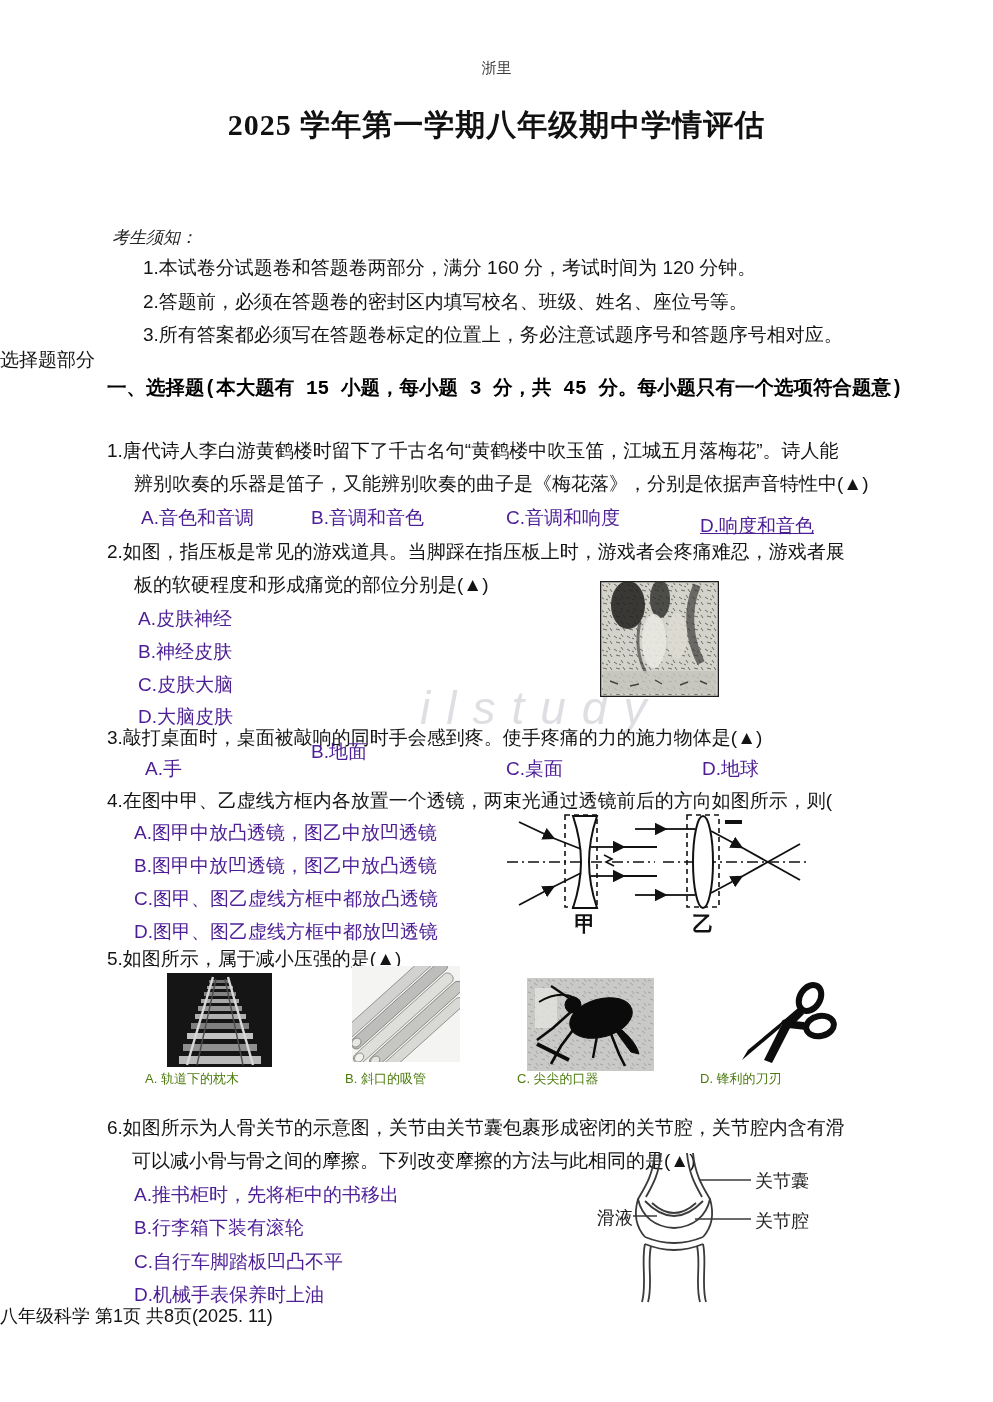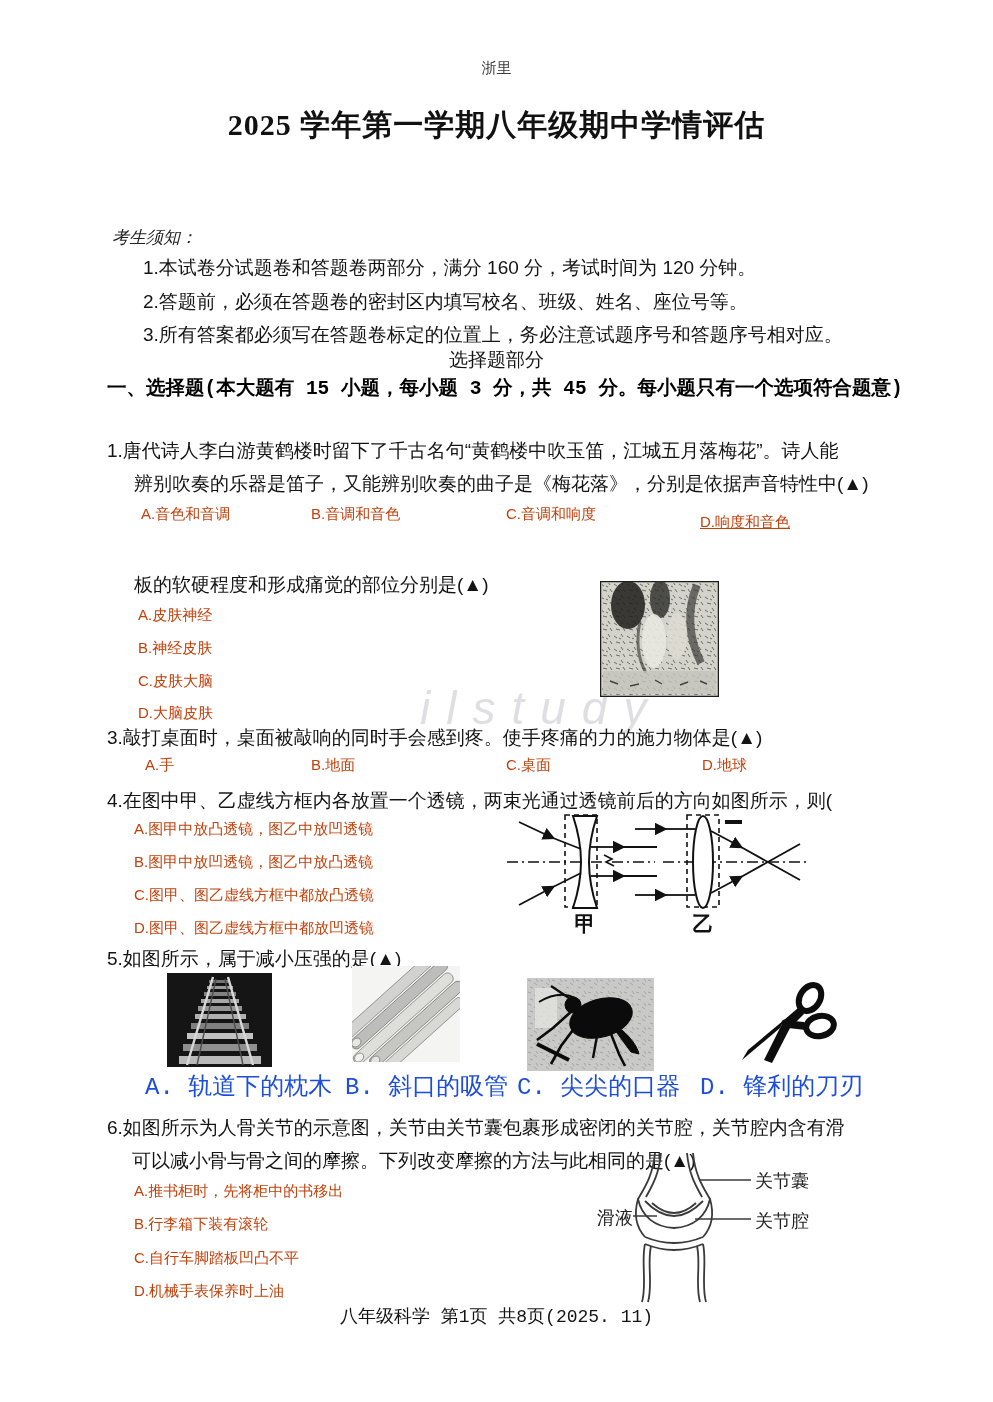--- a/index.html
+++ b/index.html
@@ -5,23 +5,23 @@
   html,body{margin:0;padding:0;background:#ffffff;}
   .page{position:relative;width:993px;height:1402px;background:#ffffff;overflow:hidden;
         font-family:"Liberation Sans","DejaVu Sans",sans-serif;color:#111;margin-top:29px;}
   .abs{position:absolute;white-space:nowrap;}
   .serif{font-family:"Liberation Serif","DejaVu Serif",serif;}
   .title{font-weight:bold;font-size:30px;letter-spacing:1px;width:993px;text-align:center;}
   .corner{font-size:15px;color:#3c3c3c;width:993px;text-align:center;}
   .notice-h{font-size:17px;color:#222;}
   .bodytext{font-size:19px;color:#141414;}
   .boldhead{font-weight:bold;font-size:19.5px;line-height:31px;white-space:normal;color:#000;font-family:Liberation Mono, monospace;}
-  .opt{font-size:15px;color:#c2410c;}
-  .figlabel{font-size:24px;color:#1d4ed8;font-family:Liberation Mono, monospace;}
-  .center{width:993px;text-align:center;font-family:Liberation Mono, monospace;}
+  .opt{font-size:19px;color:#4c1d95;}
+  .figlabel{font-size:13px;color:#4d7c0f;font-family:Liberation Sans, sans-serif;}
+  .center{width:993px;}
   .watermark{font-size:46px;color:rgba(140,140,155,0.28);letter-spacing:16px;font-style:italic;}
   .jointlabel{font-size:18px;color:#222;font-family:"Liberation Serif","DejaVu Serif",serif;}
   svg{display:block;}
 </style>
 </head>
 <body>
 
 <div class="page">
 
   <div class="abs corner serif" style="top:30px;left:0;">浙里</div>
@@ -36,20 +36,21 @@
   <div class="abs bodytext center" style="top:318px;left:0;">选择题部分</div>
   <div class="abs boldhead" style="top:345px;left:107px;width:800px;">一、选择题(本大题有 15 小题，每小题 3 分，共 45 分。每小题只有一个选项符合题意)</div>
 
   <div class="abs bodytext" style="top:409px;left:107px;">1.唐代诗人李白游黄鹤楼时留下了千古名句“黄鹤楼中吹玉笛，江城五月落梅花”。诗人能</div>
   <div class="abs bodytext" style="top:442px;left:134px;">辨别吹奏的乐器是笛子，又能辨别吹奏的曲子是《梅花落》，分别是依据声音特性中(▲)</div>
   <span class="abs opt" style="top:476px;left:141px;">A.音色和音调</span>
   <span class="abs opt" style="top:476px;left:311px;">B.音调和音色</span>
   <span class="abs opt" style="top:476px;left:506px;">C.音调和响度</span>
   <span class="abs opt" style="top:484px;left:700px;text-decoration:underline;">D.响度和音色</span>
 
+  <div class="abs bodytext" style="top:510px;left:107px;">2.如图，指压板是常见的游戏道具。当脚踩在指压板上时，游戏者会疼痛难忍，游戏者展</div>
   <div class="abs bodytext" style="top:543px;left:134px;">板的软硬程度和形成痛觉的部位分别是(▲)</div>
   <span class="abs opt" style="top:577px;left:138px;">A.皮肤神经</span>
   <span class="abs opt" style="top:610px;left:138px;">B.神经皮肤</span>
   <span class="abs opt" style="top:643px;left:138px;">C.皮肤大脑</span>
   <span class="abs opt" style="top:675px;left:138px;">D.大脑皮肤</span>
 
   <div class="abs" style="top:552px;left:600px;">
     <svg width="119" height="116" viewBox="0 0 119 116">
       <defs>
         <pattern id="spk1" width="13" height="13" patternUnits="userSpaceOnUse">
@@ -64,21 +65,21 @@
       <ellipse cx="54" cy="60" rx="12" ry="27" fill="#e9e8e0" opacity="0.9"></ellipse>
       <ellipse cx="77" cy="55" rx="10" ry="23" fill="#dddcd2" opacity="0.85"></ellipse>
       <path d="M40,40 C36,60 38,78 46,92" stroke="#2e2e2b" stroke-width="3" fill="none" opacity="0.6"></path>
       <rect x="3" y="90" width="113" height="23" fill="#c5c4bb" opacity="0.8"></rect>
       <path d="M10,100 l8,3 M30,105 l9,-2 M55,99 l7,4 M80,104 l8,-3 M100,100 l7,3" stroke="#45423b" stroke-width="1.4" fill="none"></path>
     </svg>
   </div>
 
   <div class="abs bodytext" style="top:696px;left:107px;">3.敲打桌面时，桌面被敲响的同时手会感到疼。使手疼痛的力的施力物体是(▲)</div>
   <span class="abs opt" style="top:727px;left:145px;">A.手</span>
-  <span class="abs opt" style="top:727px;left:311px;">B.地面</span>
+  <span class="abs opt" style="top:710px;left:311px;">B.地面</span>
   <span class="abs opt" style="top:727px;left:506px;">C.桌面</span>
   <span class="abs opt" style="top:727px;left:702px;">D.地球</span>
 
   <div class="abs bodytext" style="top:759px;left:107px;">4.在图中甲、乙虚线方框内各放置一个透镜，两束光通过透镜前后的方向如图所示，则(</div>
   <span class="abs opt" style="top:791px;left:134px;">A.图甲中放凸透镜，图乙中放凹透镜</span>
   <span class="abs opt" style="top:824px;left:134px;">B.图甲中放凹透镜，图乙中放凸透镜</span>
   <span class="abs opt" style="top:857px;left:134px;">C.图甲、图乙虚线方框中都放凸透镜</span>
   <span class="abs opt" style="top:890px;left:134px;">D.图甲、图乙虚线方框中都放凹透镜</span>
 
   <div class="abs" style="top:780px;left:505px;">

